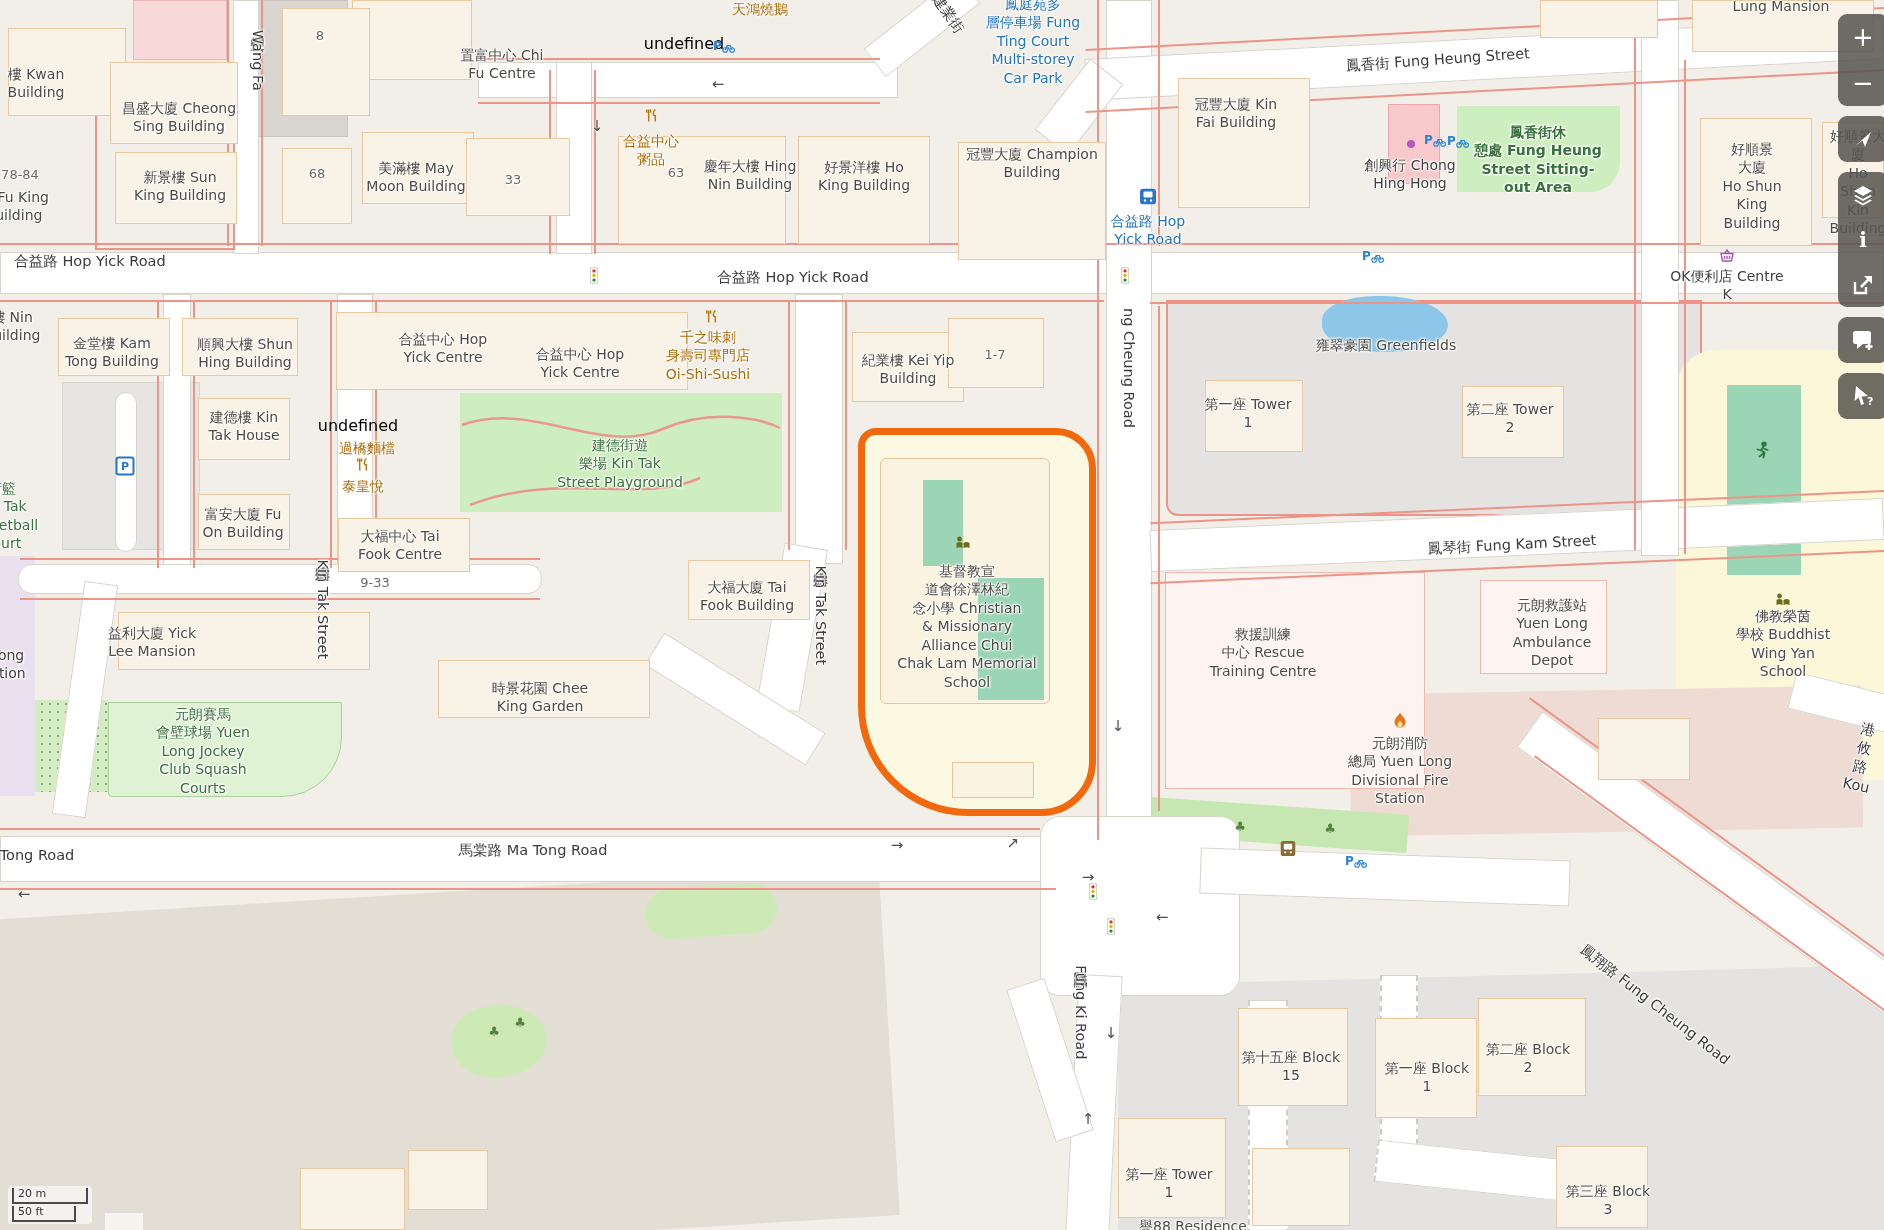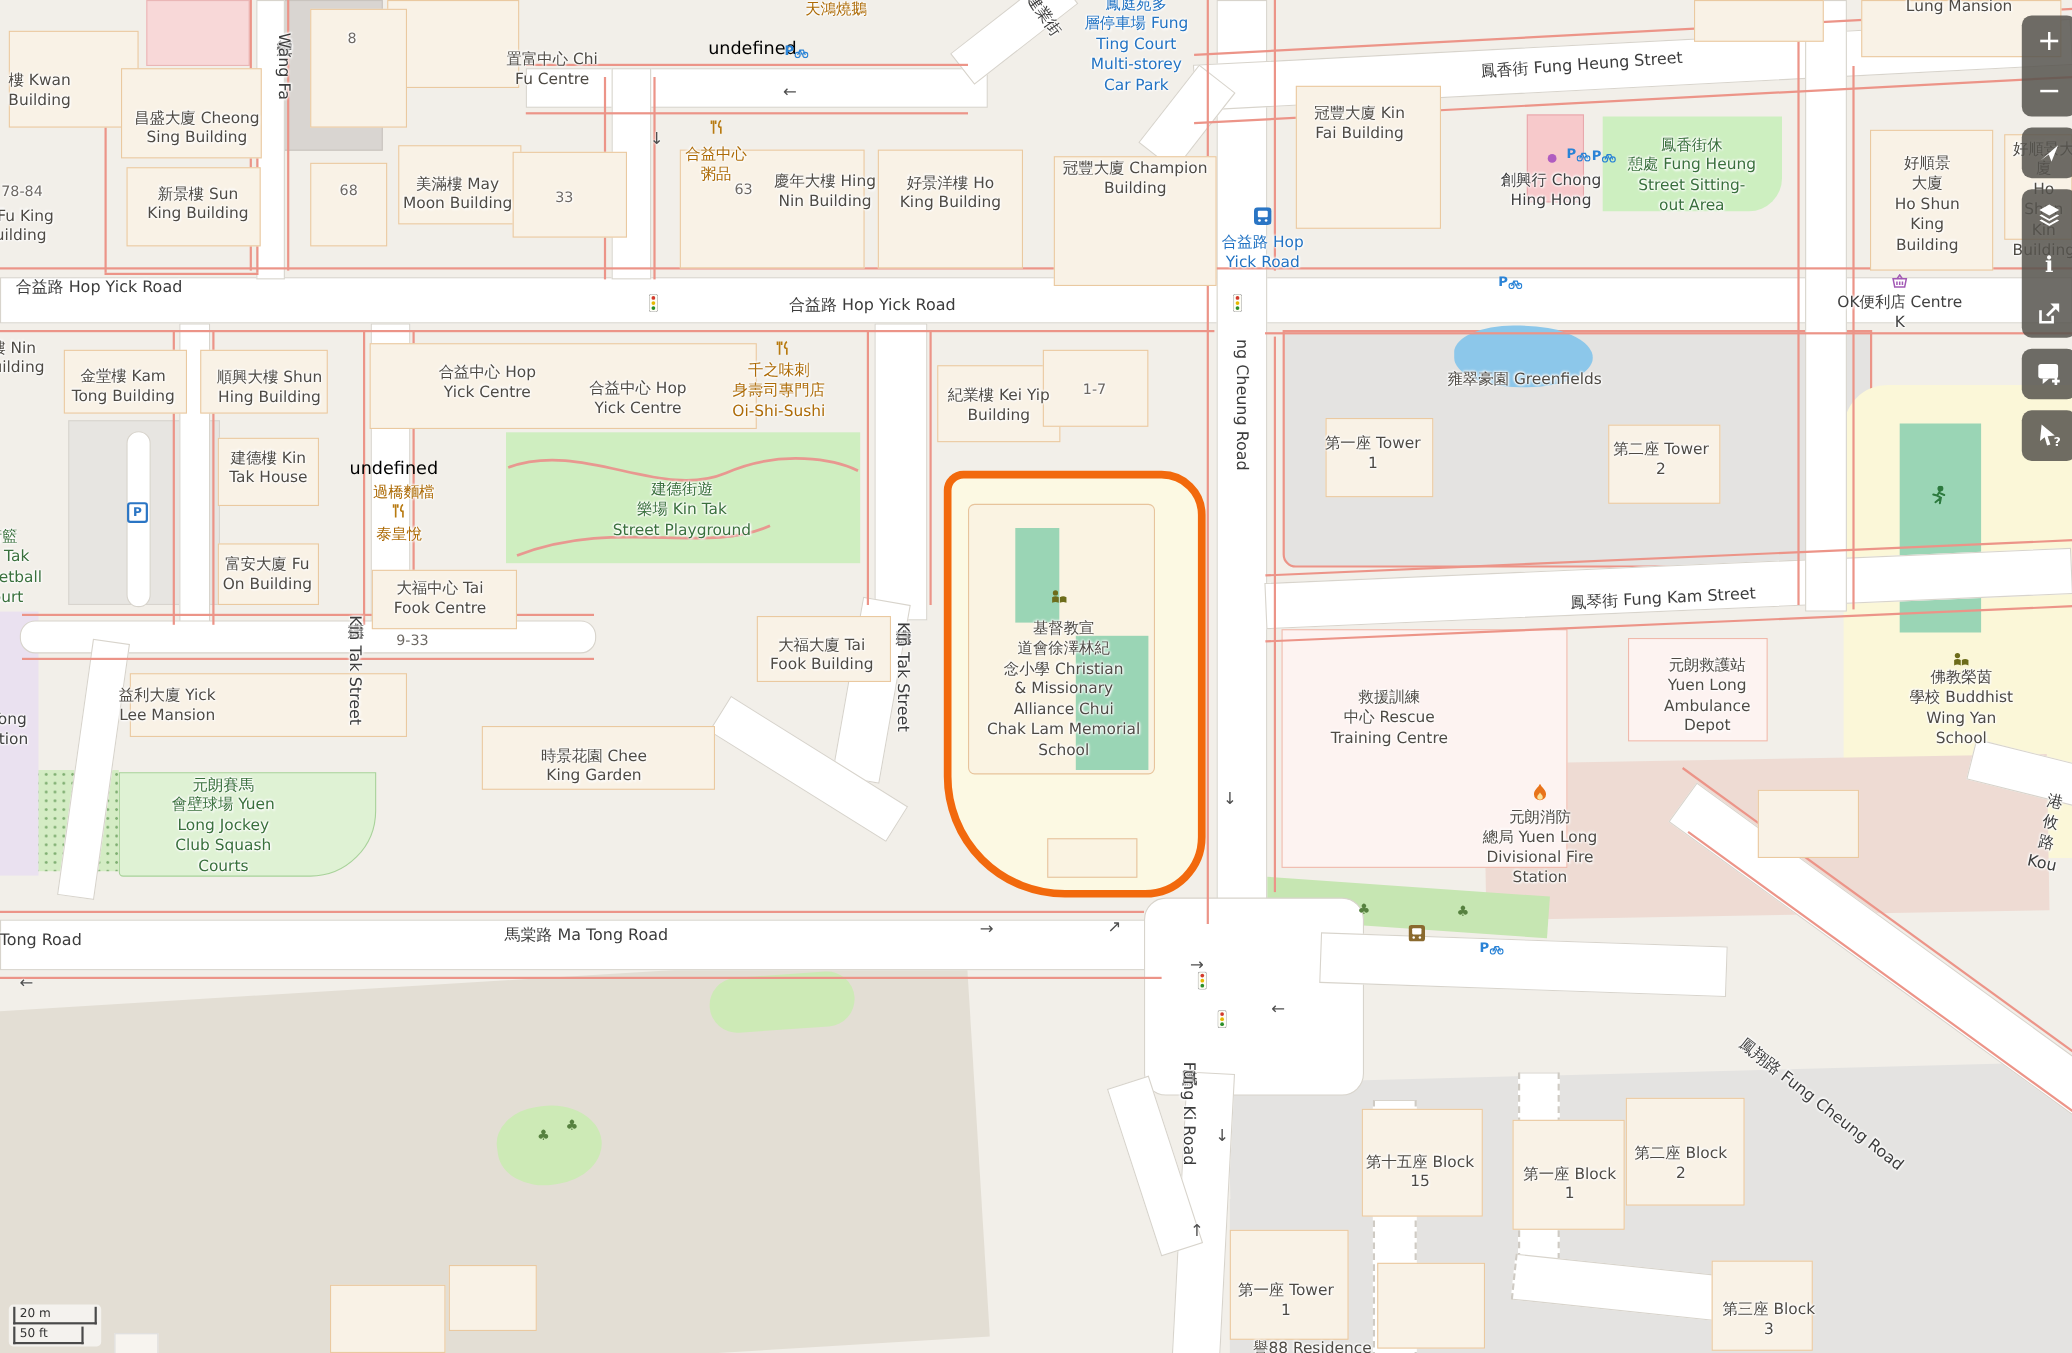--- a/index.html
+++ b/index.html
@@ -292,21 +292,21 @@
       <div class="lbl " style="left: 1400px; top: 771px; transform: translate(-50%, -50%);">元朗消防
 總局 Yuen Long
 Divisional Fire
 Station</div>
       <div class="lbl " style="left: 1783px; top: 644px; transform: translate(-50%, -50%);">佛教榮茵
 學校 Buddhist
 Wing Yan School</div>
       <div class="lbl grn" style="left: 620px; top: 464px; transform: translate(-50%, -50%);">建德街遊
 樂場 Kin Tak
 Street Playground</div>
-      <div class="lbl grn" style="left: 1538px; top: 160px; transform: translate(-50%, -50%);">鳳香街休
+      <div class="lbl grn" style="left: 1538px; top: 160px; transform: translate(-50%, -50%); font-weight: bold;">鳳香街休
 憩處 Fung Heung
 Street Sitting-
 out Area</div>
       <div class="lbl grn" style="left: 203px; top: 751px; transform: translate(-50%, -50%);">元朗賽馬
 會壁球場 Yuen
 Long Jockey
 Club Squash
 Courts</div>
       <div class="lbl grn" style="left: 2px; top: 516px; transform: translate(-50%, -50%);">街籃
 Kin Tak

